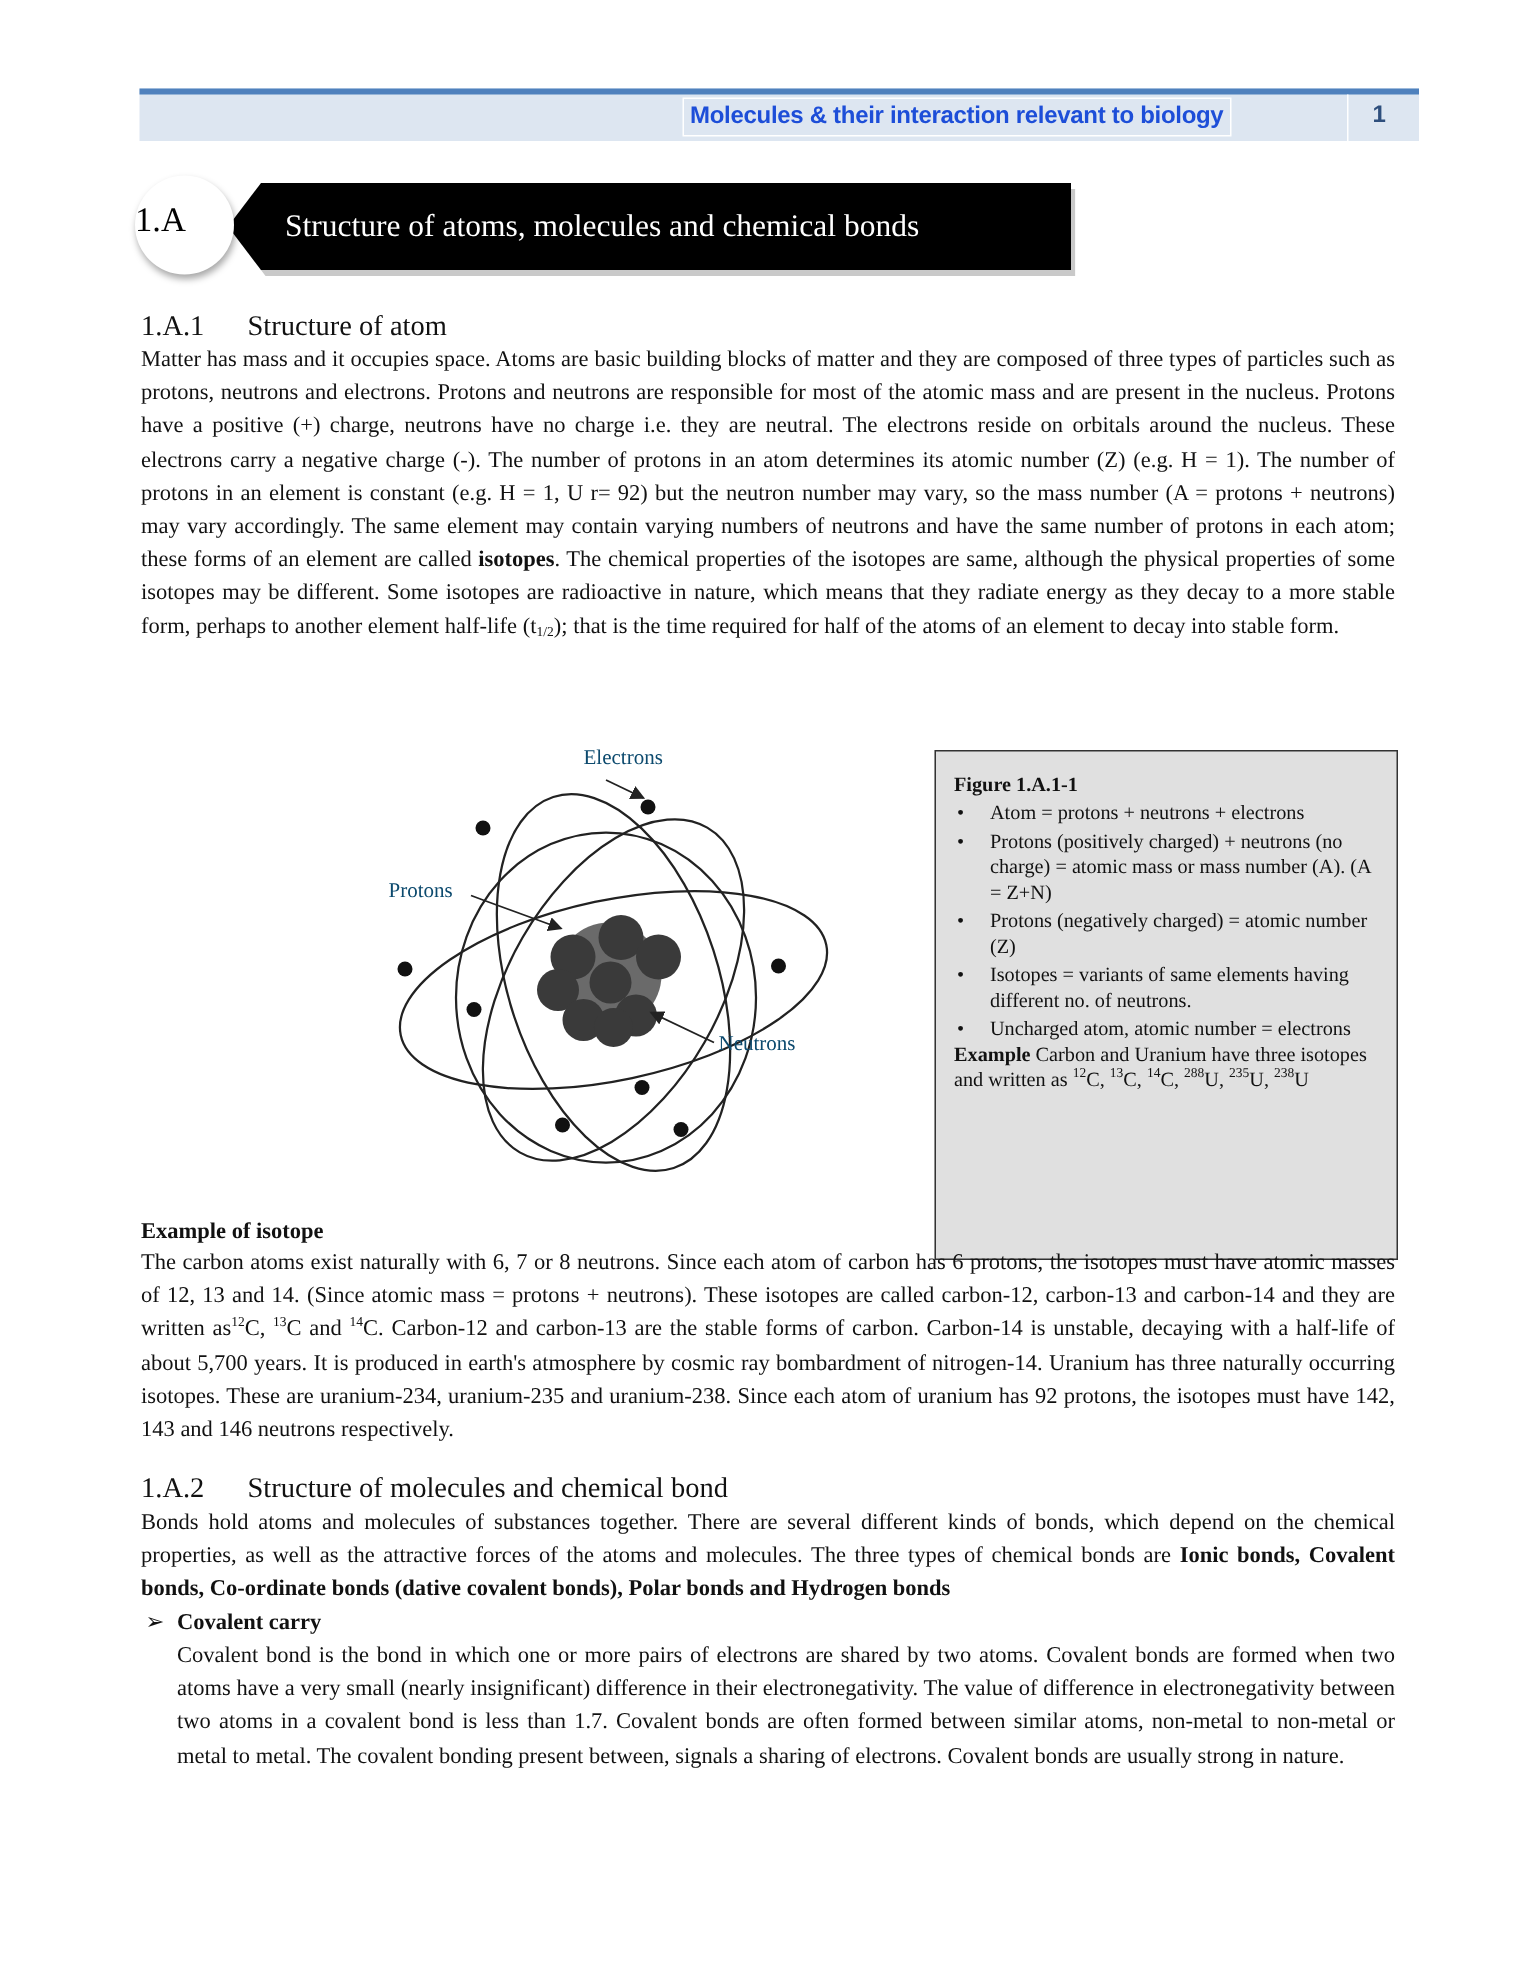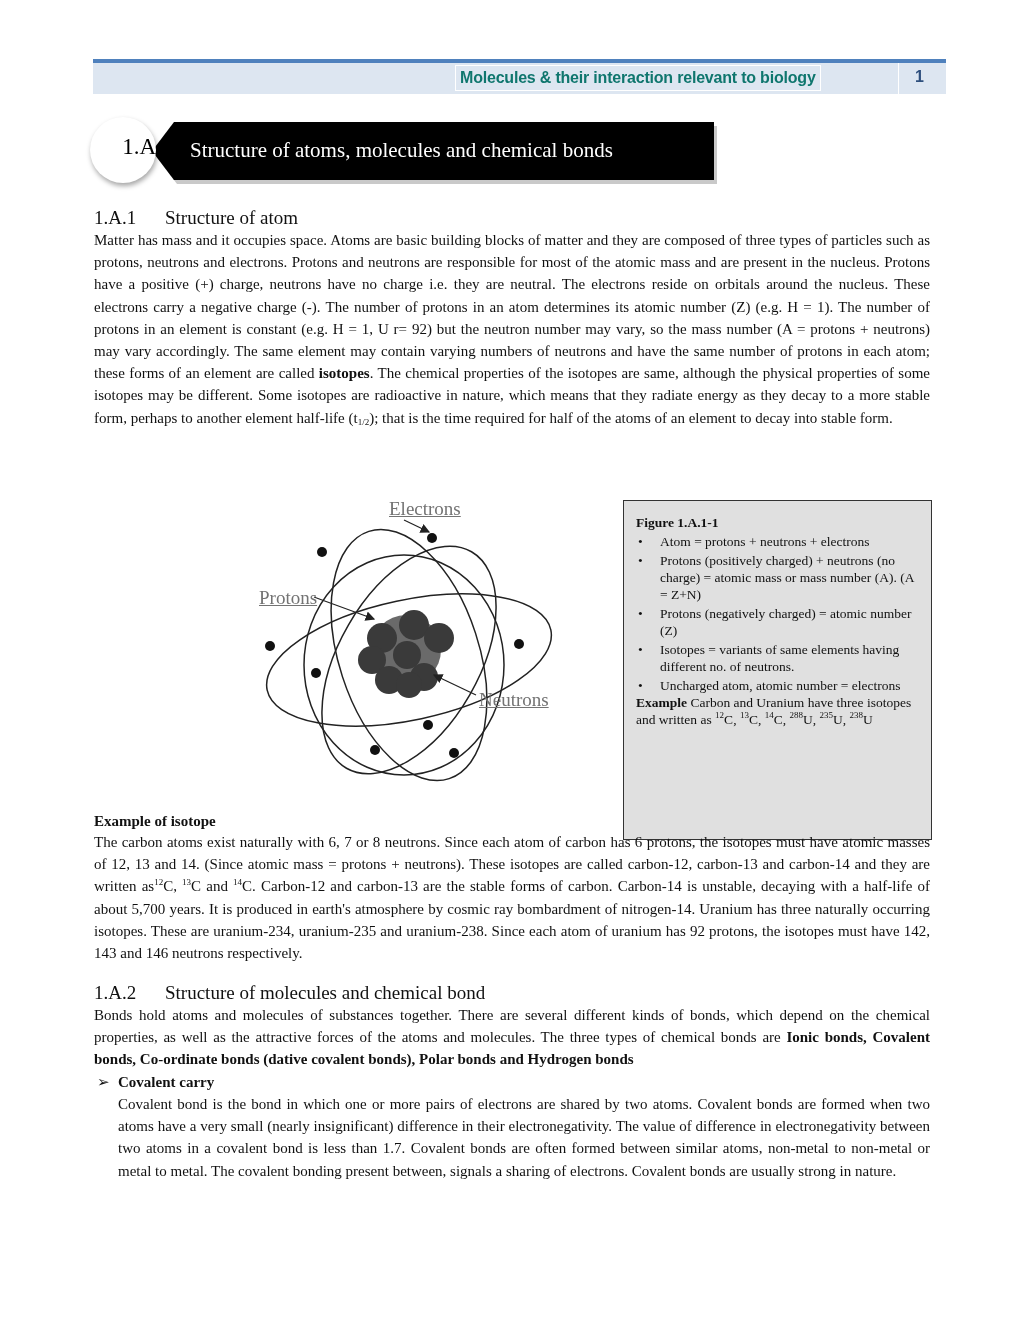--- a/index.html
+++ b/index.html
@@ -5,49 +5,49 @@
   html, body { margin: 0; padding: 0; background: #ffffff; }
   body { width: 1020px; height: 1320px; position: relative; overflow: hidden;
          font-family: "Liberation Serif", serif; color: #111; }
 
   
   .header { position: absolute; left: 93px; top: 59px; width: 853px; height: 35px;
             background: #dde6f1; border-top: 4px solid #4f81bd; box-sizing: border-box; }
   .header-title { position: absolute; left: 362px; top: 2px; height: 26px; padding: 0 4px;
             border: 1px solid #ffffff; box-sizing: border-box;
             font-family: "Liberation Sans", sans-serif; font-weight: bold; font-size: 16px;
-            color: #0f766e; line-height: 24px; letter-spacing: -0.2px; }
+            color: #1d4ed8; line-height: 24px; letter-spacing: -0.2px; }
   .header-sep { position: absolute; left: 805px; top: 0; width: 1px; height: 31px; background: #ffffff; }
   .header-page { position: absolute; left: 822px; top: 2px; font-family: "Liberation Sans", sans-serif;
             font-weight: bold; font-size: 16px; color: #2e4f7d; line-height: 24px; }
 
   
   .banner { position: absolute; left: 152px; top: 122px; width: 562px; height: 58px;
             background: #000; clip-path: polygon(22px 0, 100% 0, 100% 100%, 22px 100%, 0 50%);
             box-shadow: 0 3px 4px rgba(0,0,0,.3); }
   .banner-shadow { position: absolute; left: 155px; top: 126px; width: 562px; height: 58px;
             background: #c9c9c9; clip-path: polygon(22px 0, 100% 0, 100% 100%, 22px 100%, 0 50%); }
   .banner-text { position: absolute; left: 190px; top: 133px; color: #fff; font-size: 21px;
             line-height: 34px; white-space: nowrap; }
   .badge { position: absolute; left: 90px; top: 117px; width: 66px; height: 66px; border-radius: 50%;
            background: #fff; box-shadow: 1px 3px 5px rgba(0,0,0,.35); }
-  .badge-text { position: absolute; left: 0; top: 16px; width: 66px; text-align: right;
+  .badge-text { position: absolute; left: 0; top: 16px; width: 66px; text-align: left;
            font-size: 23px; line-height: 28px; color: #000; }
 
   
   .h2 { position: absolute; left: 94px; font-weight: normal; font-size: 19px; line-height: 20px; white-space: nowrap; }
   .h2 .num { display: inline-block; width: 71px; }
   .para { position: absolute; left: 94px; width: 836px; font-size: 15px; line-height: 22.2px;
           text-align: justify; }
   .para b { font-weight: bold; }
   .sub-h { position: absolute; left: 94px; font-weight: bold; font-size: 15px; line-height: 20px; }
 
   
   .figure { position: absolute; left: 254px; top: 495px; width: 330px; height: 290px; }
-  .fig-label { position: absolute; font-size: 19px; color: #737373; text-decoration: underline; }
+  .fig-label { position: absolute; font-size: 14px; color: #0c4a6e; }
 
   
   .caption-box { position: absolute; left: 623px; top: 500px; width: 309px; height: 340px;
           background: #e0e0e0; border: 1.5px solid #333; box-sizing: border-box; padding: 13px 10px 0 12px;
           font-size: 13.5px; line-height: 17px; }
   .caption-box .cap-title { font-weight: bold; }
   .caption-box ul { margin: 2px 0 0 0; padding: 0; list-style: none; }
   .caption-box li { position: relative; padding-left: 24px; margin-bottom: 2px; }
   .caption-box li::before { content: "•"; position: absolute; left: 2px; top: 0; }
   .caption-box sup, .para sup { font-size: 9px; vertical-align: 6px; line-height: 0; }

